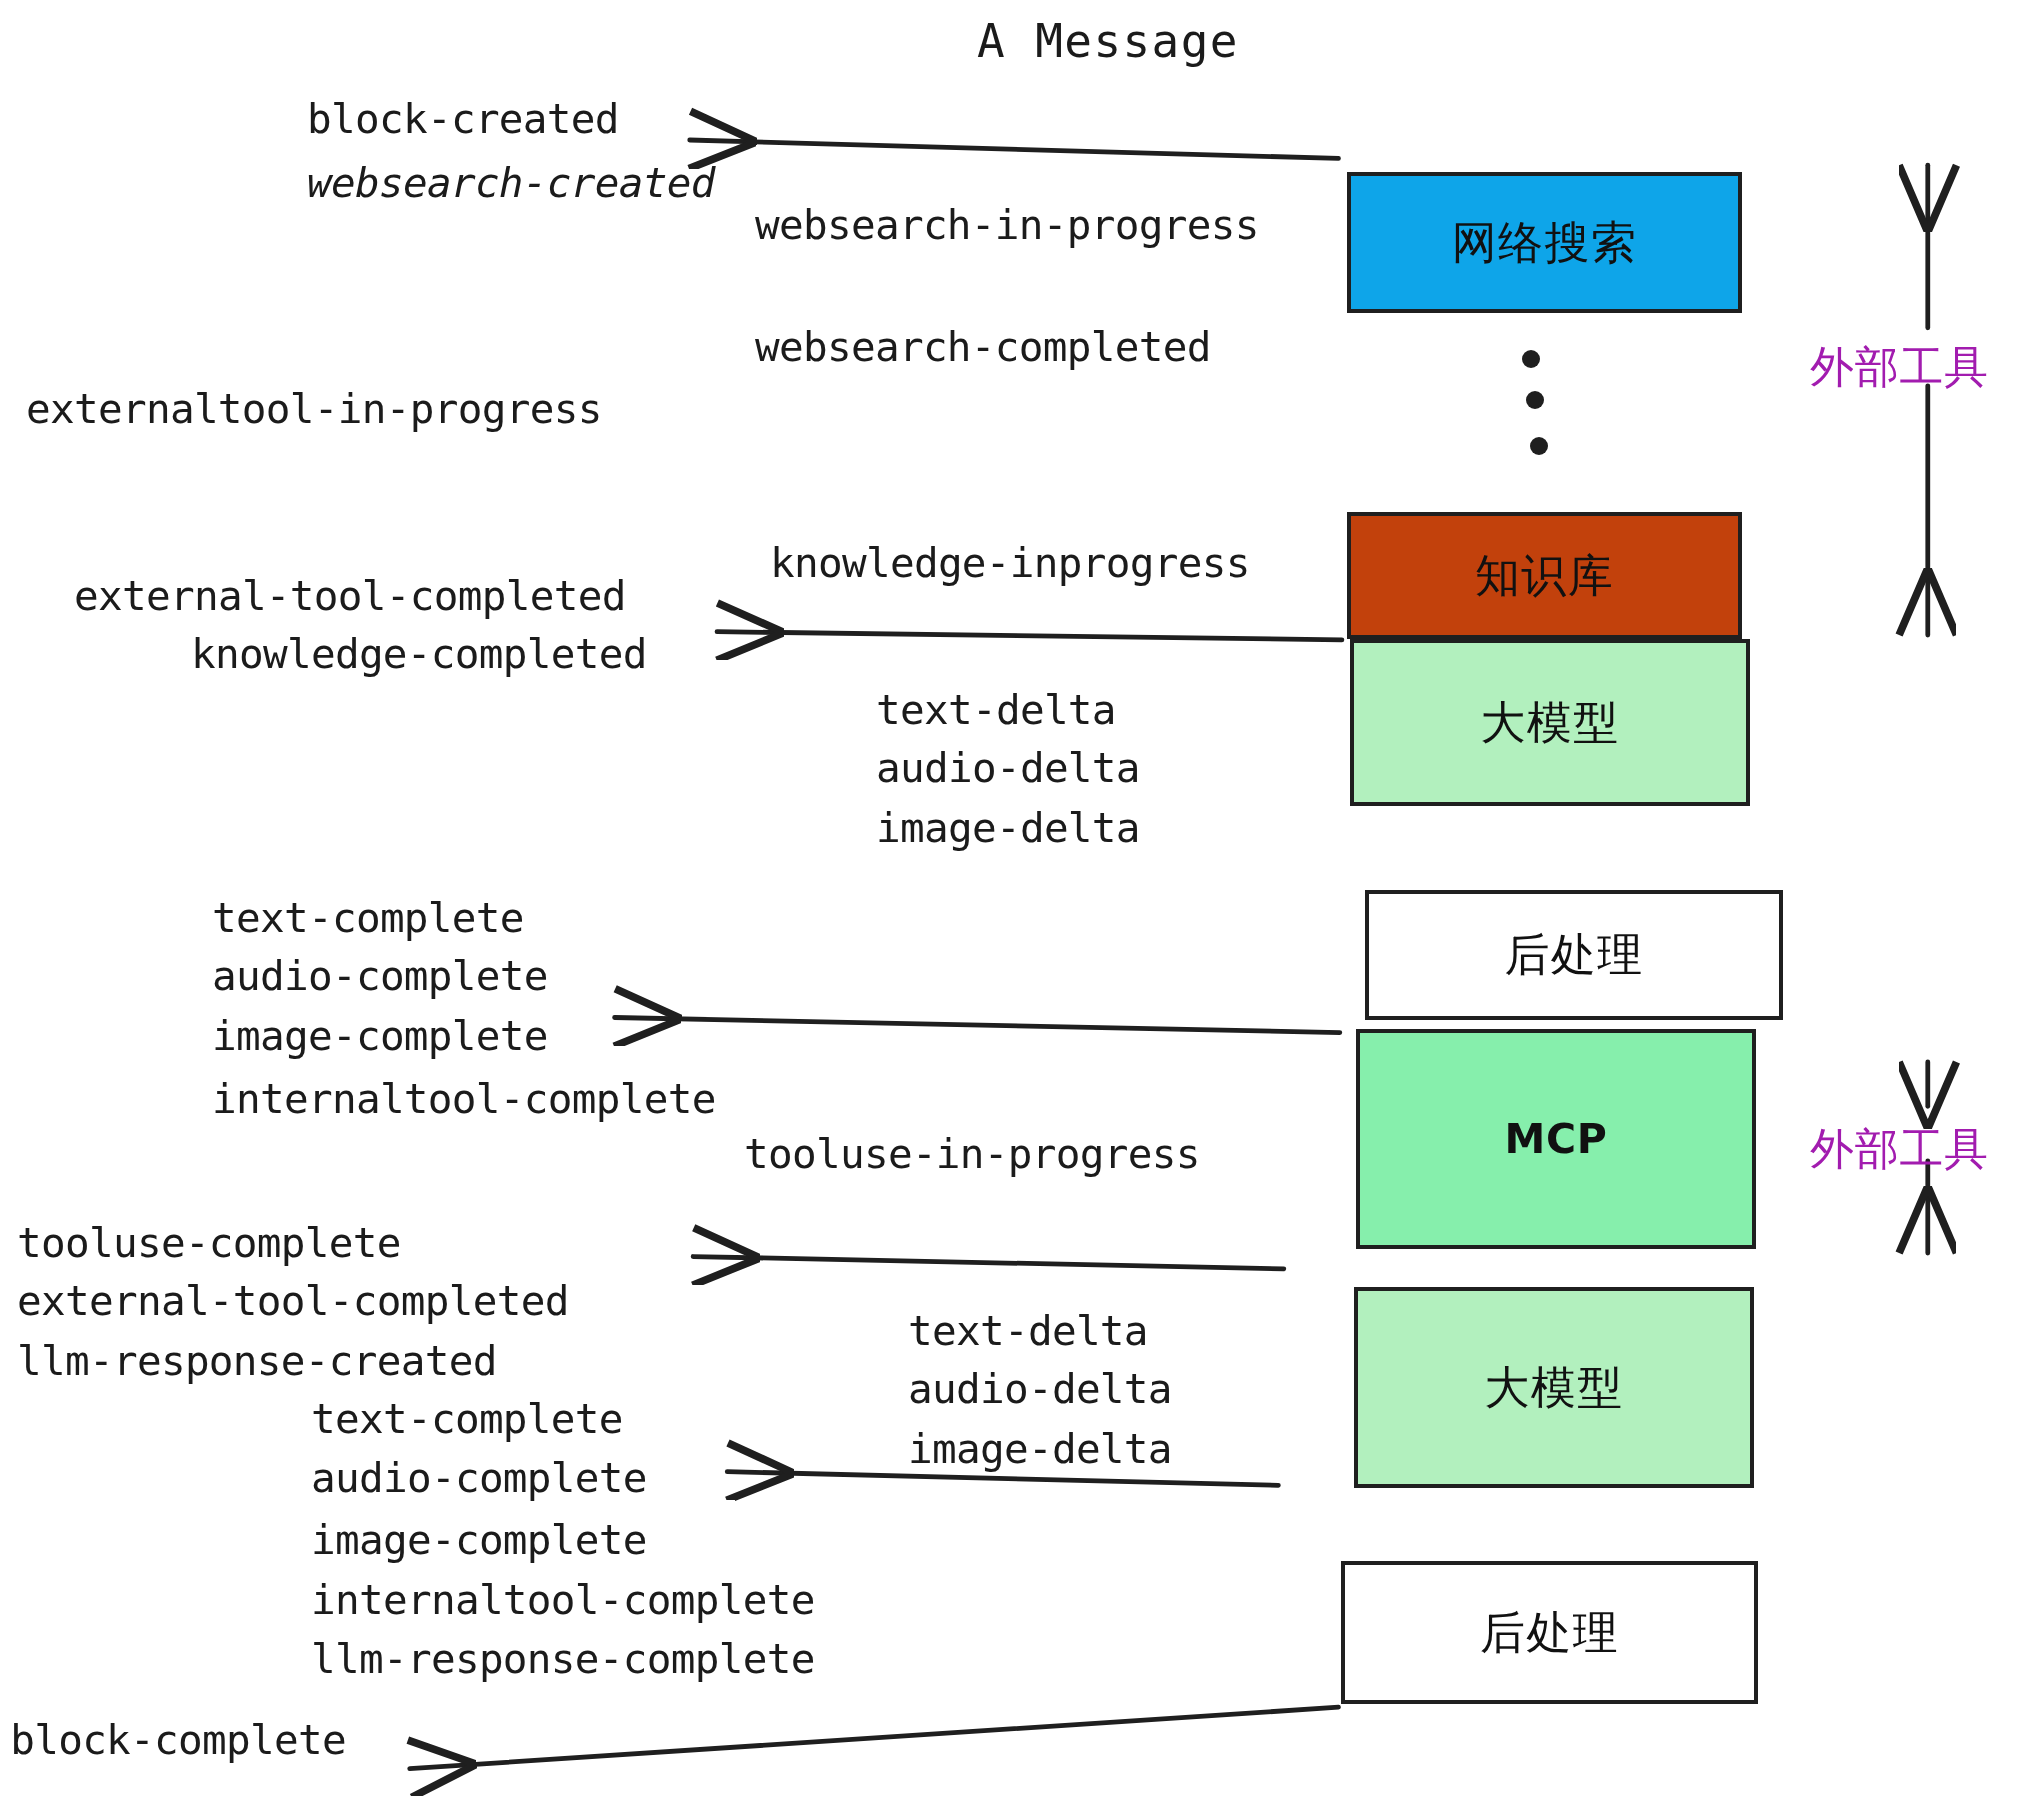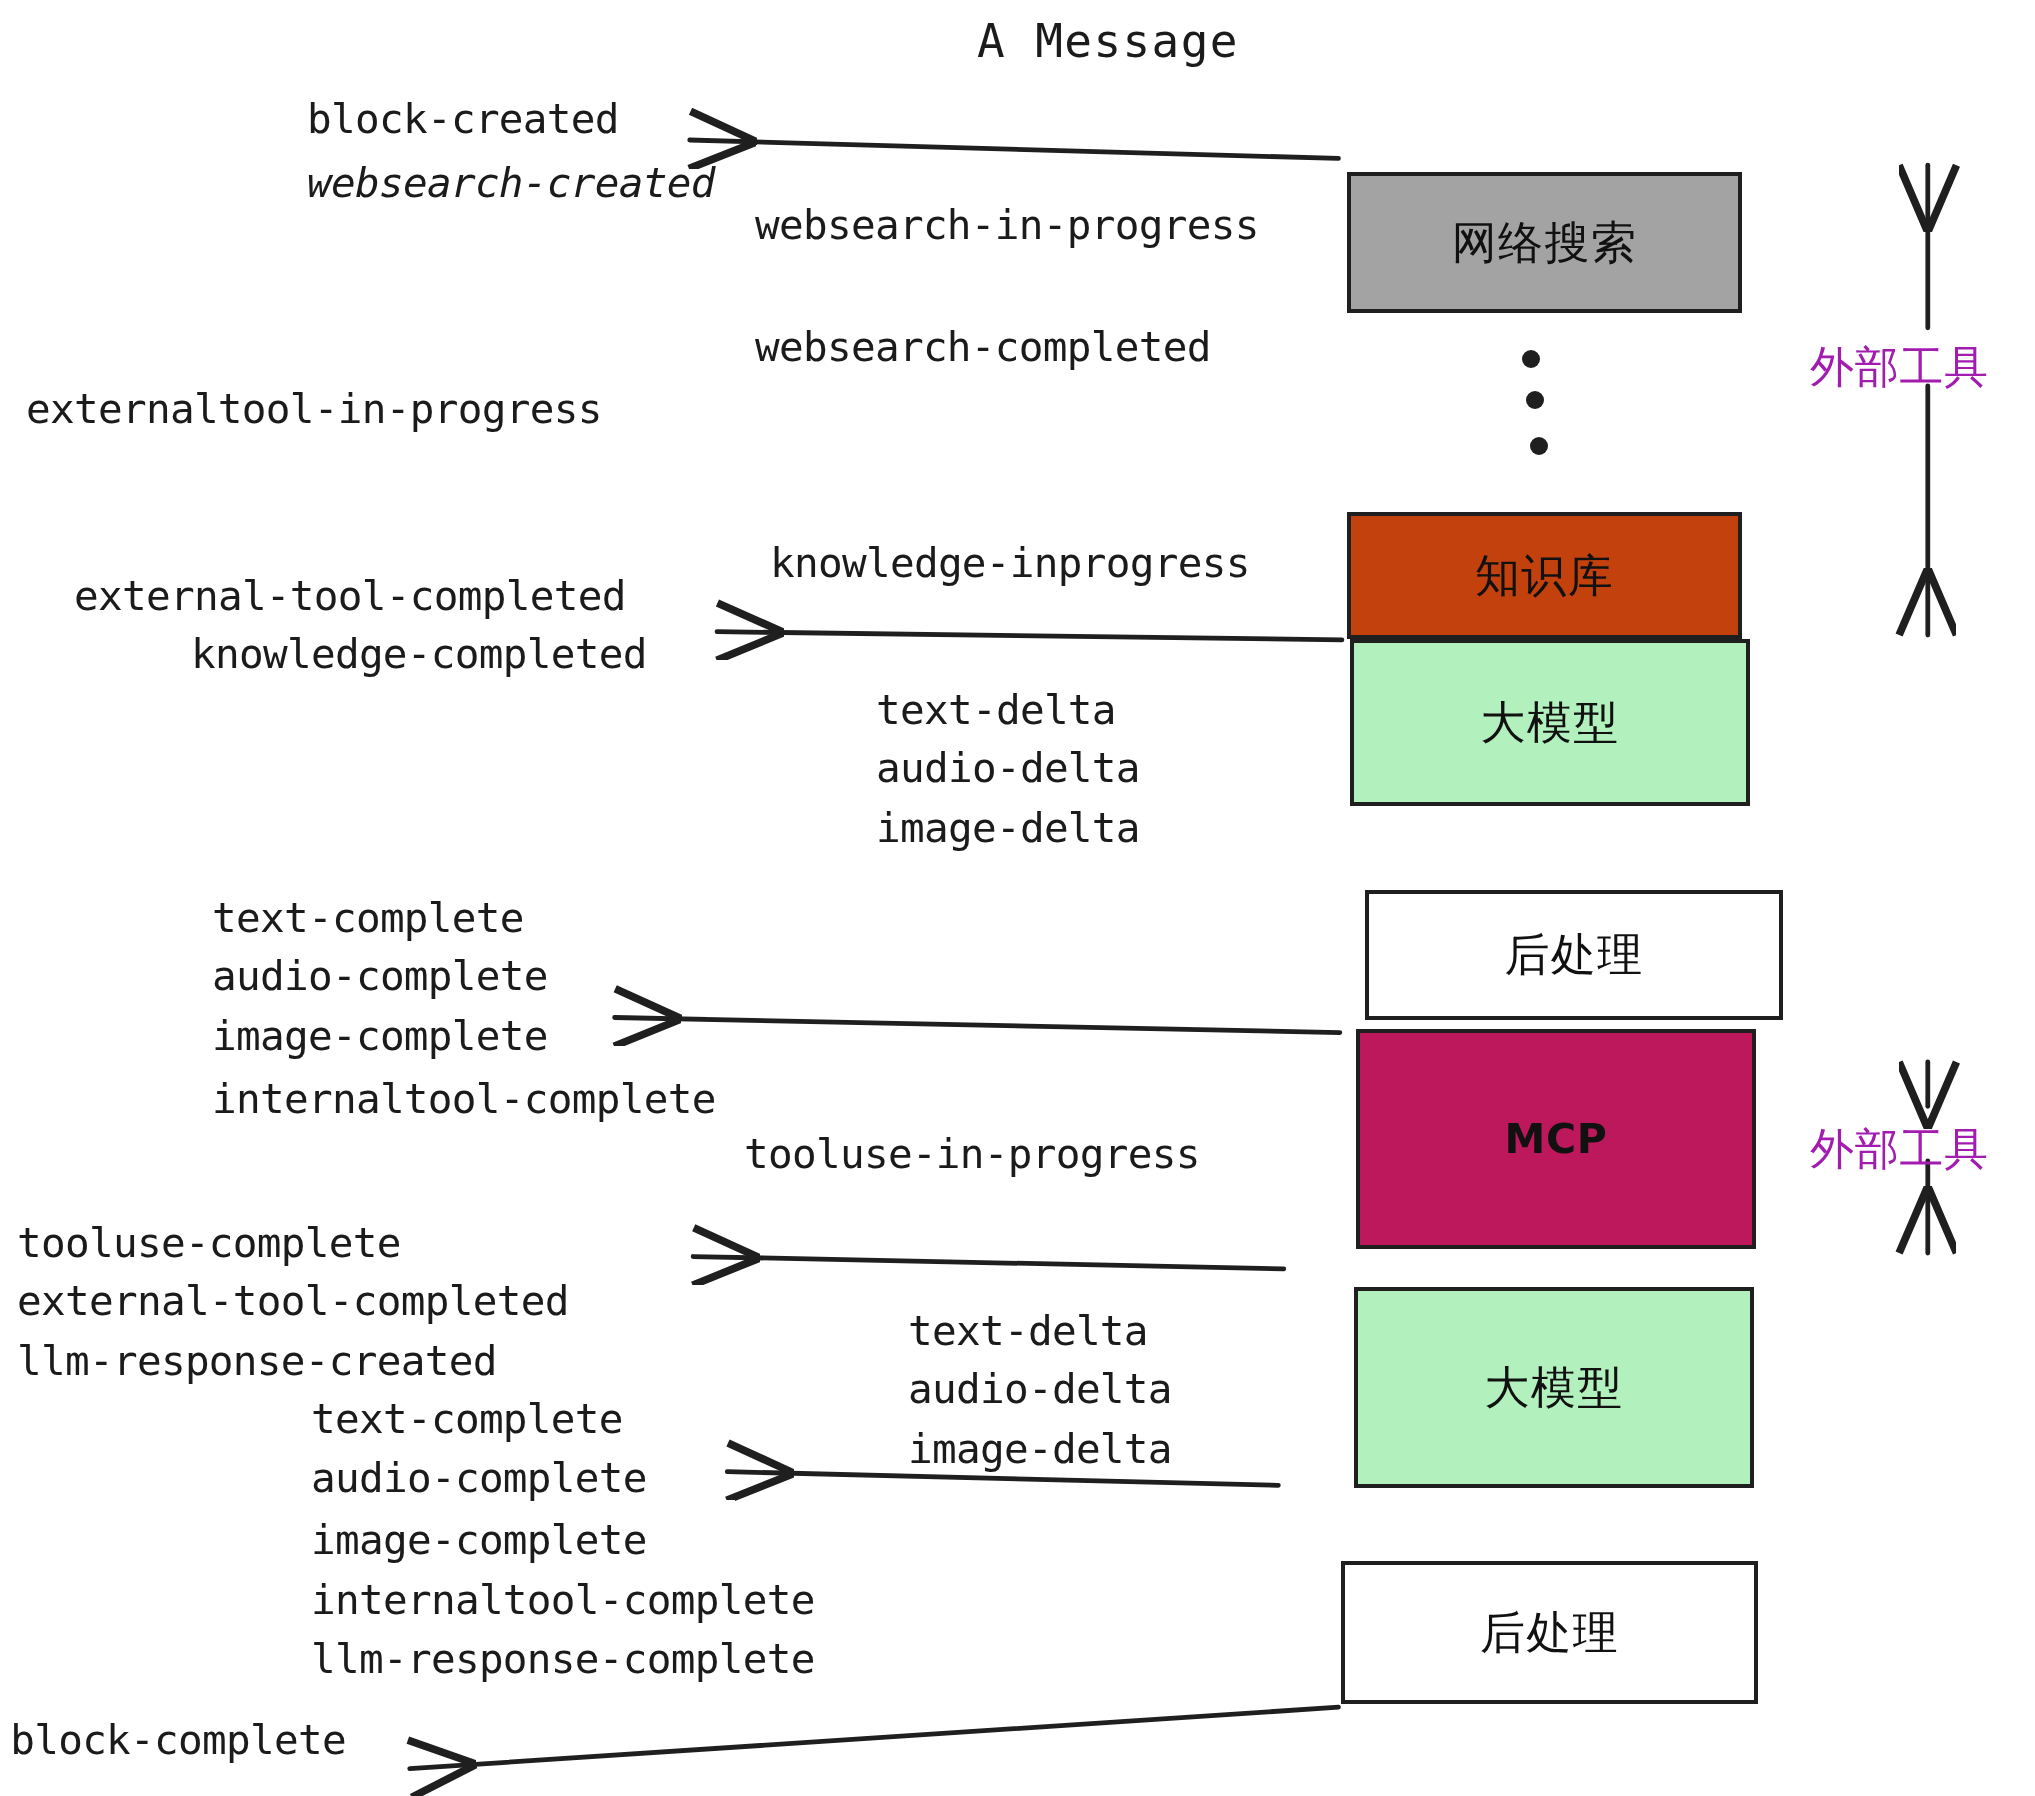--- a/index.html
+++ b/index.html
@@ -93,25 +93,25 @@
       </g>
     <g id="bracket-group" stroke="#1f1f1f" stroke-width="7" fill="none">
         <line x1="2823" y1="480" x2="2823" y2="242" marker-end="url(#ahv)" stroke-linecap="round"></line>
         <line x1="2823" y1="565" x2="2823" y2="930" marker-end="url(#ahv)" stroke-linecap="round"></line>
         <line x1="2823" y1="1620" x2="2823" y2="1555" marker-end="url(#ahv)" stroke-linecap="round"></line>
         <line x1="2823" y1="1700" x2="2823" y2="1835" marker-end="url(#ahv)" stroke-linecap="round"></line>
       </g>
   </svg>
 
   <div id="node-layer">
-      <div class="node" style="left: 1347px; top: 172px; width: 395px; height: 141px; background: #a3a3a3;">网络搜索</div>
+      <div class="node" style="left: 1347px; top: 172px; width: 395px; height: 141px; background: #0ea5e9;">网络搜索</div>
       <div class="node" style="left: 1347px; top: 512px; width: 395px; height: 127px; background: #c2410c;">知识库</div>
       <div class="node" style="left: 1350px; top: 639px; width: 400px; height: 167px; background: rgb(178, 240, 190);">大模型</div>
       <div class="node" style="left: 1365px; top: 890px; width: 418px; height: 130px; background: rgb(255, 255, 255);">后处理</div>
-      <div class="node latin" style="left: 1356px; top: 1029px; width: 400px; height: 220px; background: #be185d;">MCP</div>
+      <div class="node latin" style="left: 1356px; top: 1029px; width: 400px; height: 220px; background: #86efac;">MCP</div>
       <div class="node" style="left: 1354px; top: 1287px; width: 400px; height: 201px; background: rgb(178, 240, 190);">大模型</div>
       <div class="node" style="left: 1341px; top: 1561px; width: 417px; height: 143px; background: rgb(255, 255, 255);">后处理</div>
     </div>
   <div id="dot-layer">
       <div class="dot" style="left: 1522px; top: 350px;"></div>
       <div class="dot" style="left: 1526px; top: 391px;"></div>
       <div class="dot" style="left: 1530px; top: 437px;"></div>
     </div>
   <div id="event-layer">
       <div class="evt" style="left: 307px; top: 99px;">block-created</div>

